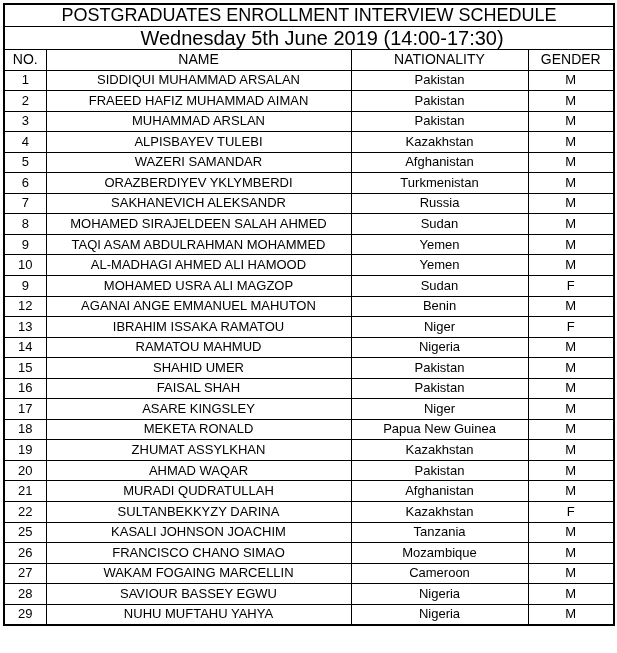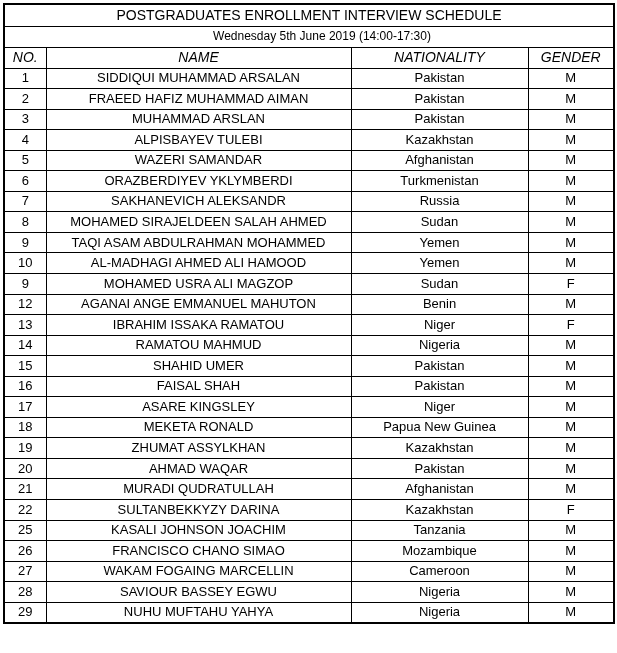--- a/index.html
+++ b/index.html
@@ -35,32 +35,31 @@
     vertical-align: middle;
     padding: 0 2px;
     font-weight: normal;
     font-size: 13px;
     height: 19.55px;
     line-height: 1.1;
     overflow: hidden;
     white-space: nowrap;
   }
   tr.title-row td {
-    font-size: 14px;
+    font-size: 18px;
     height: 21px;
     margin-left: 16px;
   }
   tr.subtitle-row td {
-    font-size: 12px;
+    font-size: 20px;
     height: 20px;
     padding-left: 28px;
   }
   tr.header-row th {
     font-size: 14px;
-    font-style: italic;
   }
 </style>
 </head>
 <body>
 
 <div class="page">
   <table class="schedule">
     <colgroup>
       <col class="c-no">
       <col class="c-name">

